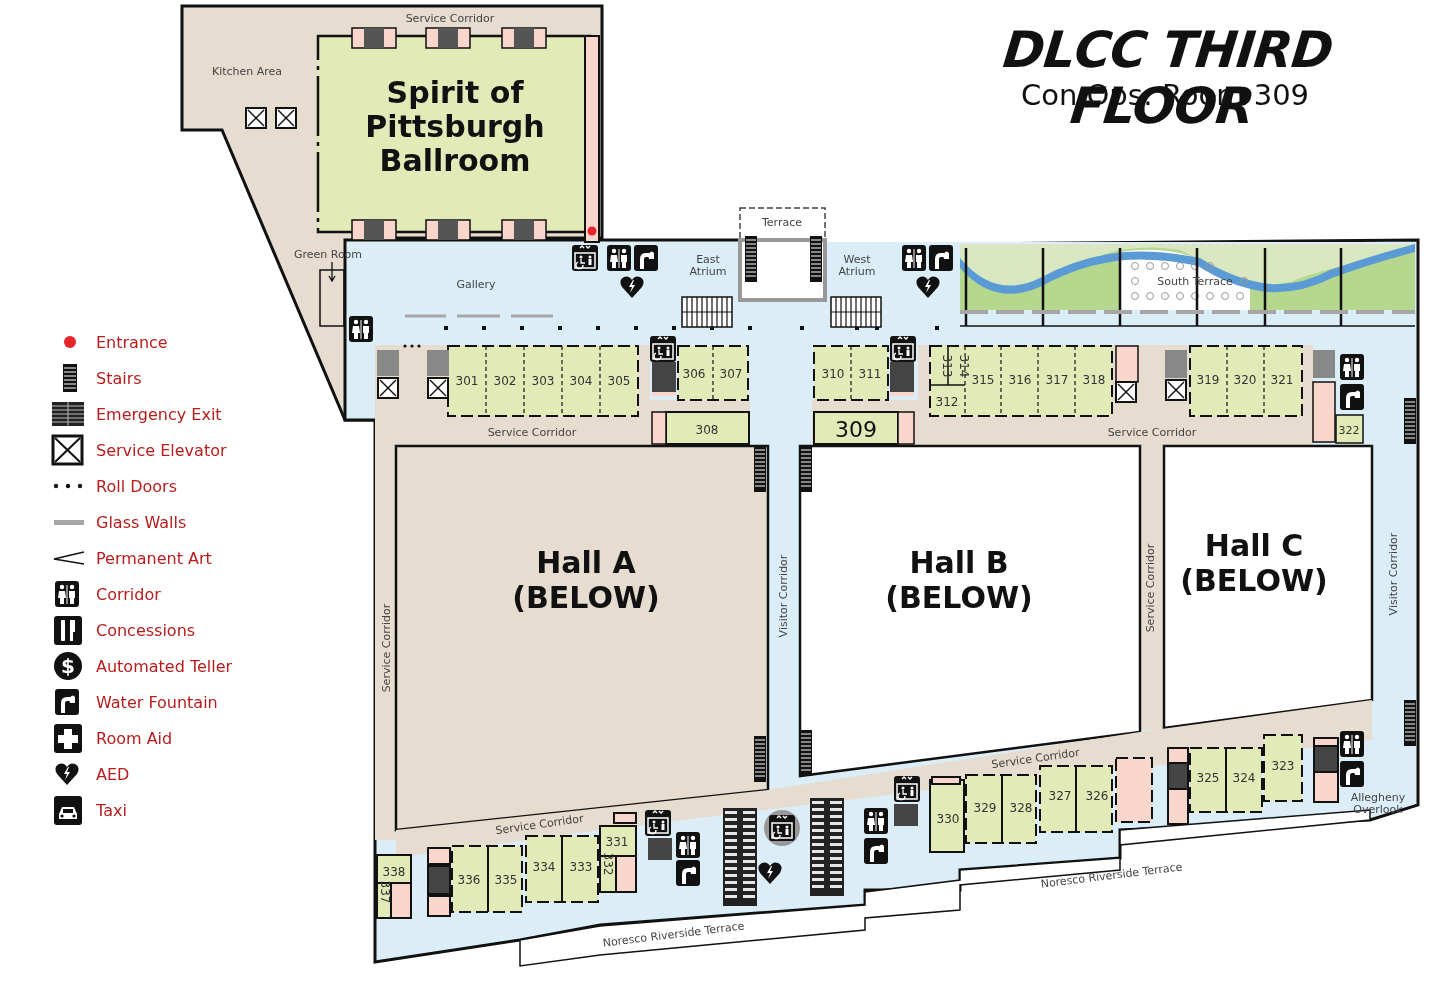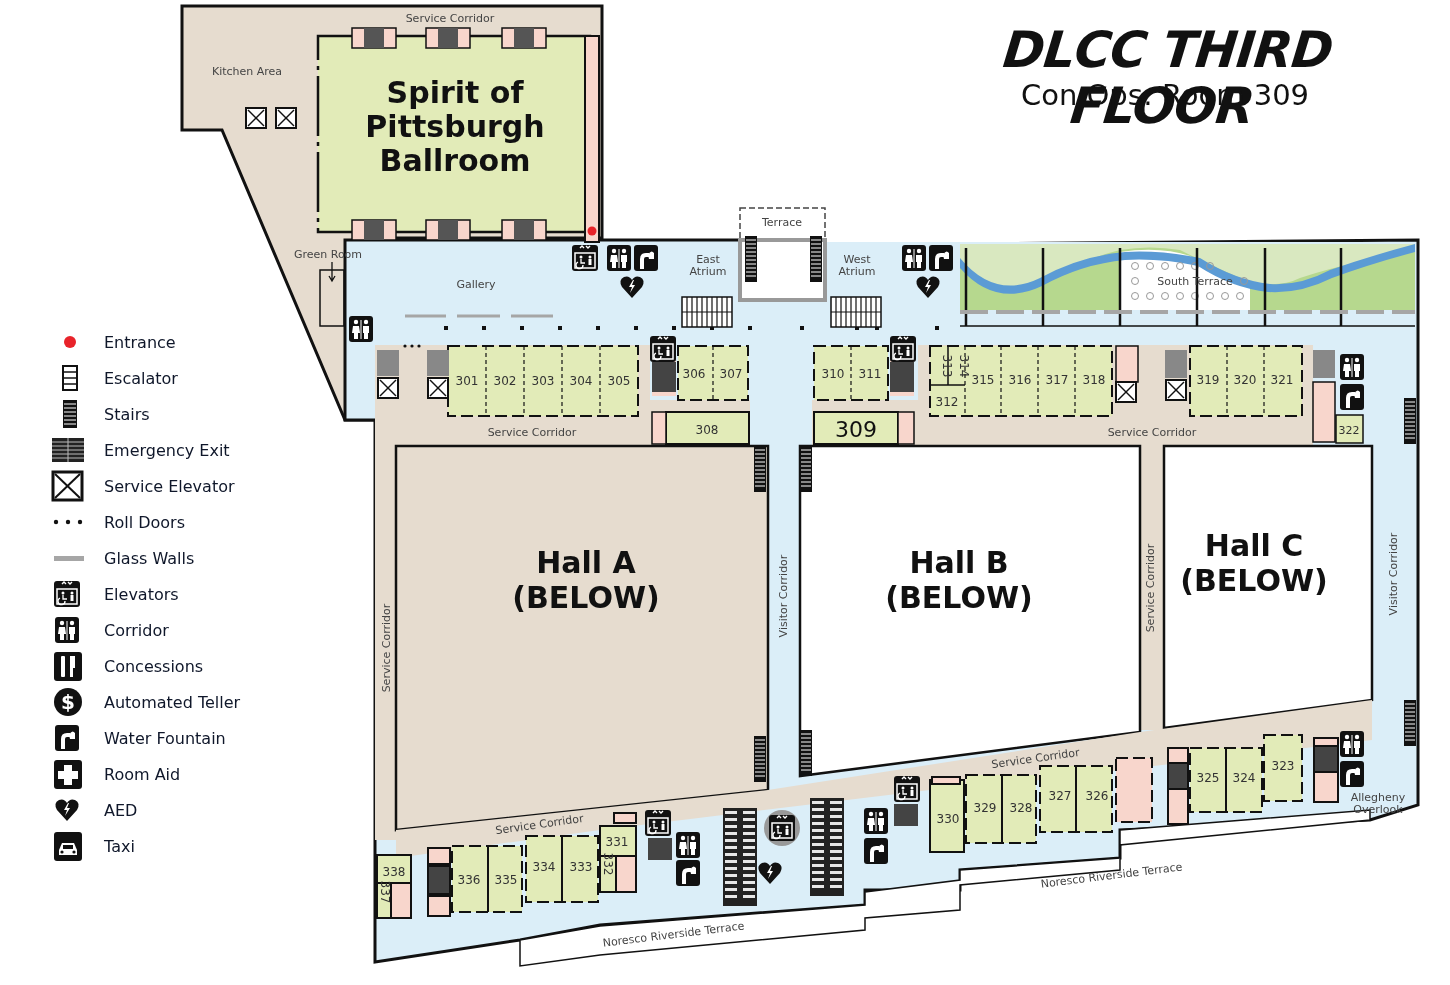--- a/index.html
+++ b/index.html
@@ -3,21 +3,21 @@
 <meta charset="utf-8">
 <style>
   html, body { margin:0; padding:0; background:#ffffff; }
   body { width:1450px; height:985px; position:relative; overflow:hidden; font-family:"DejaVu Sans", sans-serif; }
   #map { position:absolute; left:0; top:0; }
   .title-main { position:absolute; left:945px; top:22px; width:440px; text-align:center; font-family:"DejaVu Sans", sans-serif; font-style:italic; font-weight:bold; font-size:50px; letter-spacing:-1px; color:#111; transform:skewX(-6deg); line-height:56px; }
   .title-sub { position:absolute; left:945px; top:78px; width:440px; text-align:center; font-family:"DejaVu Sans", sans-serif; font-weight:normal; font-size:29px; color:#111; line-height:34px; }
   .legend { position:absolute; left:50px; top:324px; width:260px; }
   .legend-item { height:36px; display:flex; align-items:center; }
   .legend-icon { width:40px; height:34px; display:flex; align-items:center; justify-content:flex-start; }
-  .legend-label { font-family:"DejaVu Sans", sans-serif; font-size:16px; color:#0f172a; margin-left:14px; }
+  .legend-label { font-family:"DejaVu Sans", sans-serif; font-size:16px; color:#b91c1c; margin-left:6px; }
   svg text { font-family:"DejaVu Sans", sans-serif; }
 </style>
 </head>
 <body>
 
 <svg id="map" width="1450" height="985" viewBox="0 0 1450 985" xmlns="http://www.w3.org/2000/svg">
   <defs>
 
     <g id="ico-elev">
       <rect x="0" y="0" width="26" height="26" rx="3" fill="#111"></rect>
@@ -451,31 +451,20 @@
   <div class="legend-item">
     <span class="legend-icon">
         <svg width="34" height="20">
           <circle cx="20" cy="10" r="6" fill="#e8232a"></circle>
         </svg>
       </span>
     <span class="legend-label">Entrance</span>
   </div>
   <div class="legend-item">
     <span class="legend-icon">
-        <svg width="34" height="28">
-          <rect x="13" y="2" width="14" height="24" fill="#fff" stroke="#111" stroke-width="2"></rect>
-          <line x1="13" y1="8" x2="27" y2="8" stroke="#111" stroke-width="1.5"></line>
-          <line x1="13" y1="14" x2="27" y2="14" stroke="#111" stroke-width="1.5"></line>
-          <line x1="13" y1="20" x2="27" y2="20" stroke="#111" stroke-width="1.5"></line>
-        </svg>
-      </span>
-    <span class="legend-label">Escalator</span>
-  </div>
-  <div class="legend-item">
-    <span class="legend-icon">
         <svg width="34" height="30">
           <rect x="13" y="1" width="14" height="28" fill="#111"></rect>
           <g stroke="#fff" stroke-width="1">
             <line x1="14" y1="5" x2="26" y2="5"></line>
             <line x1="14" y1="9" x2="26" y2="9"></line>
             <line x1="14" y1="13" x2="26" y2="13"></line>
             <line x1="14" y1="17" x2="26" y2="17"></line>
             <line x1="14" y1="21" x2="26" y2="21"></line>
             <line x1="14" y1="25" x2="26" y2="25"></line>
           </g>
@@ -522,25 +511,25 @@
   <div class="legend-item">
     <span class="legend-icon">
         <svg width="34" height="10">
           <rect x="4" y="3" width="30" height="5" fill="#a6a6a6"></rect>
         </svg>
       </span>
     <span class="legend-label">Glass Walls</span>
   </div>
   <div class="legend-item">
     <span class="legend-icon">
-        <svg width="34" height="32" viewBox="-3 -3 32 32">
-          <use href="#ico-elev"></use>
-        </svg>
-      </span>
-    <span class="legend-label">Elevators</span>
+        <svg width="34" height="16">
+          <path d="M34 2 L4 9 L34 14" fill="none" stroke="#111" stroke-width="1.5"></path>
+        </svg>
+      </span>
+    <span class="legend-label">Permanent Art</span>
   </div>
   <div class="legend-item">
     <span class="legend-icon">
         <svg width="34" height="32" viewBox="-4 -3 32 32">
           <use href="#ico-rest"></use>
         </svg>
       </span>
     <span class="legend-label">Corridor</span>
   </div>
   <div class="legend-item">

